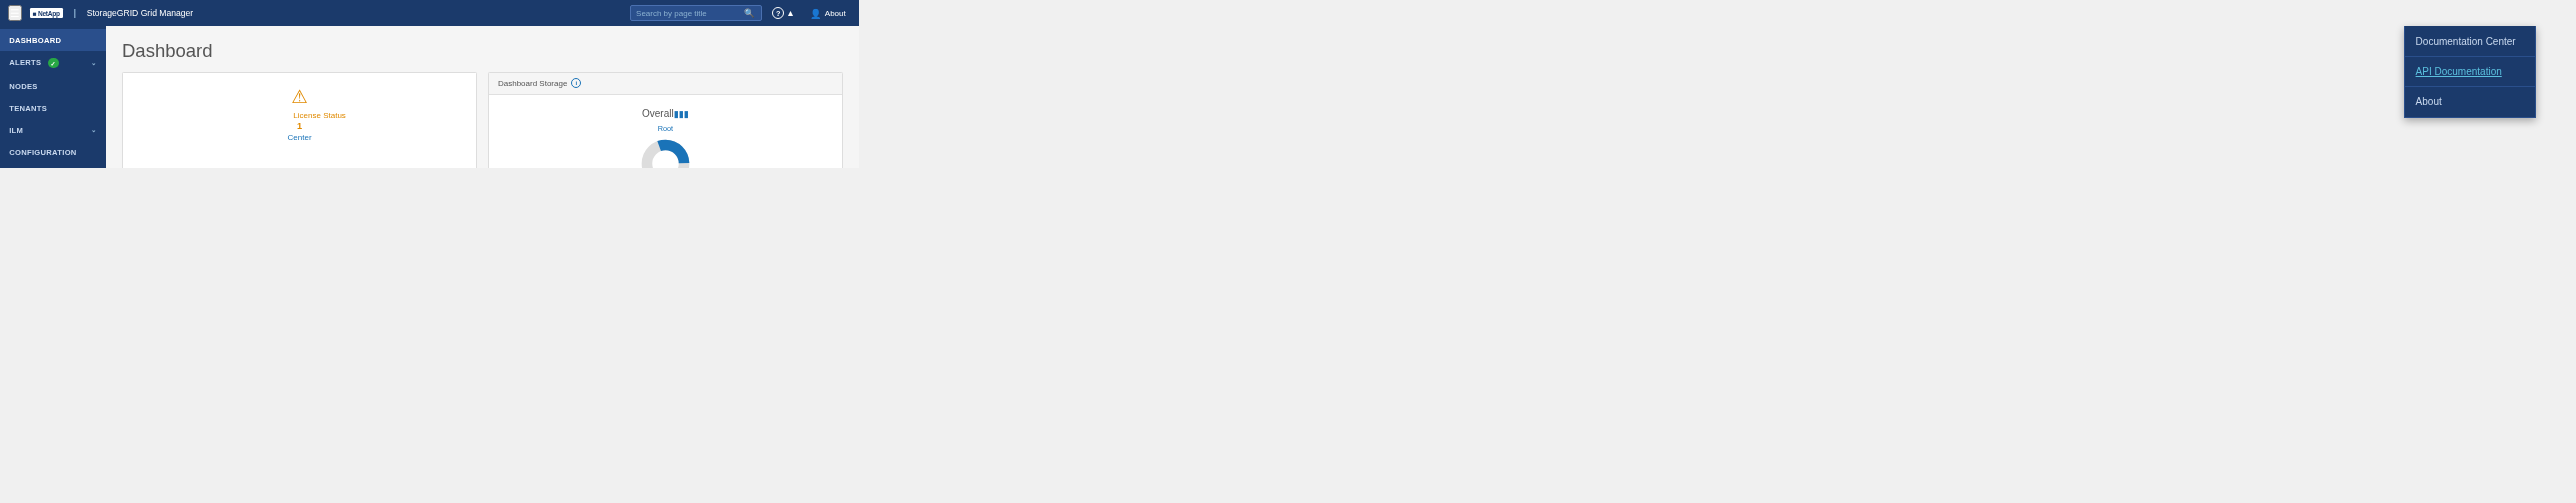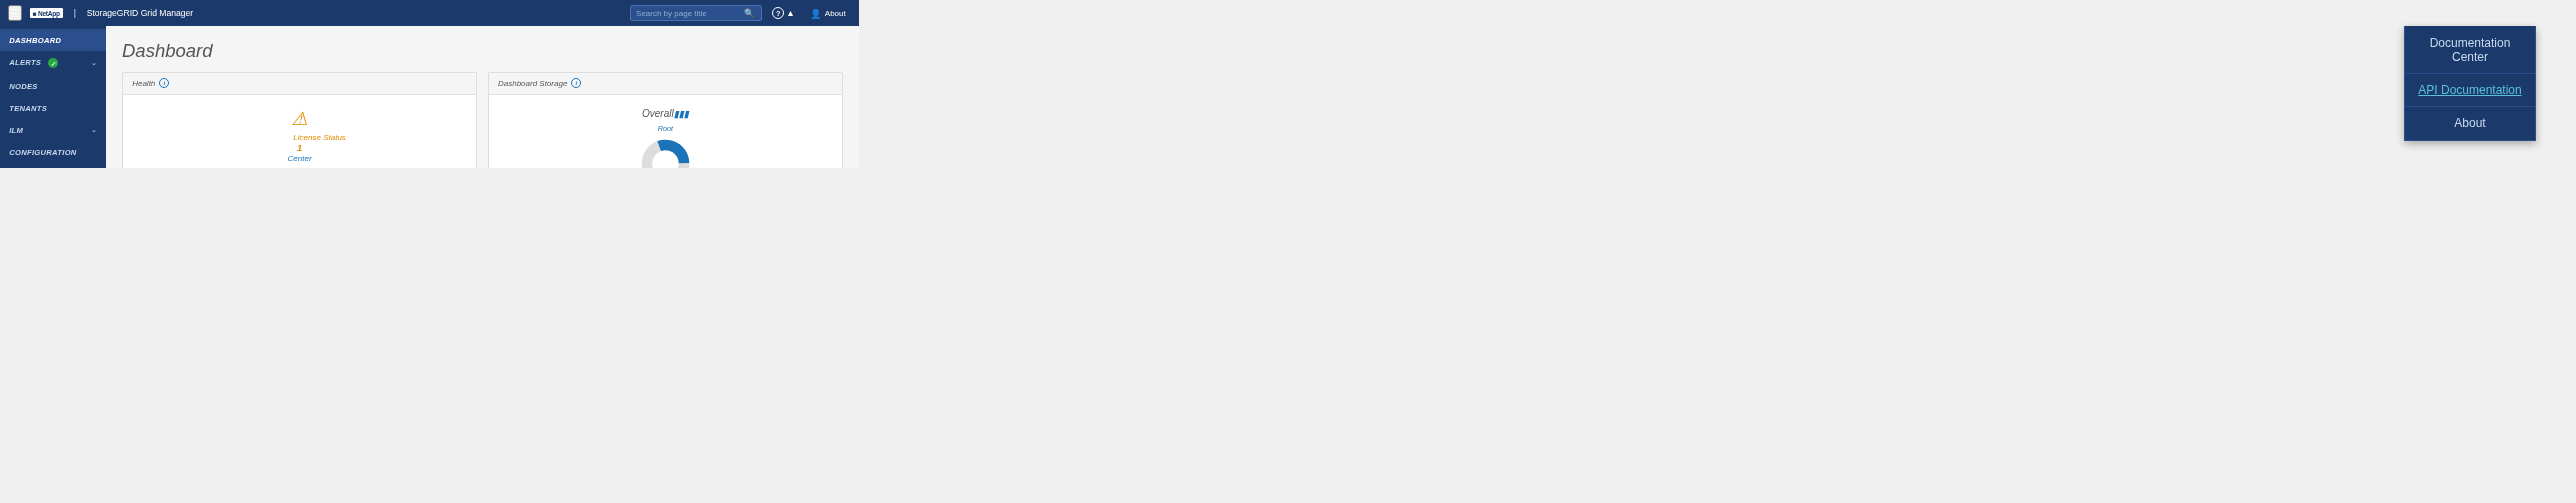--- a/index.html
+++ b/index.html
@@ -115,21 +115,20 @@
       align-items: center;
       gap: 2.6px;
       padding: 2.6px 5.3px;
     }
     .user-icon { font-size: 9.2px; }
 
     
     .layout {
       display: flex;
       height: calc(168px - 26.4px);
-      font-style: italic;
     }
     .sidebar {
       width: 106px;
       background: #1b3a6b;
       flex-shrink: 0;
       padding-top: 2.6px;
     }
     .sidebar-item {
       display: flex;
       align-items: center;
@@ -273,24 +272,23 @@
       background: #1b3a6b;
       border: 0.7px solid #2a4f8c;
       border-top: none;
       width: 132px;
       z-index: 200;
       box-shadow: 0 2.6px 8px rgba(0,0,0,0.3);
     }
     .dropdown-item {
       padding: 9.2px 10.6px;
       color: #c8d8ee;
-      font-size: 12px;
+      font-size: 10px;
       cursor: pointer;
       border-bottom: 0.7px solid #2a4f8c;
-      text-align: center;
     }
     .dropdown-item:last-child { border-bottom: none; }
     .dropdown-item.active-link { color: #5bc0de; text-decoration: underline; }
   </style>
 </head>
 <body>
 
 <nav class="navbar">
   <button class="navbar-hamburger">☰</button>
   <div class="navbar-brand">
@@ -350,24 +348,20 @@
       <span>MAINTENANCE</span>
     </div>
   </aside>
 
   <main class="main-content">
     <h1 class="page-title">Dashboard</h1>
 
     <div class="cards-row">
 
       <div class="card">
-        <div class="card-header">
-          <span>Health</span>
-          <span class="info-icon">i</span>
-        </div>
         <div class="card-body">
           <div class="warning-symbol">⚠</div>
           <div class="license-label">License Status</div>
           <div class="license-count">1</div>
           <a class="license-link">Center</a>
         </div>
       </div>
 
       <div class="card">
         <div class="card-header">

